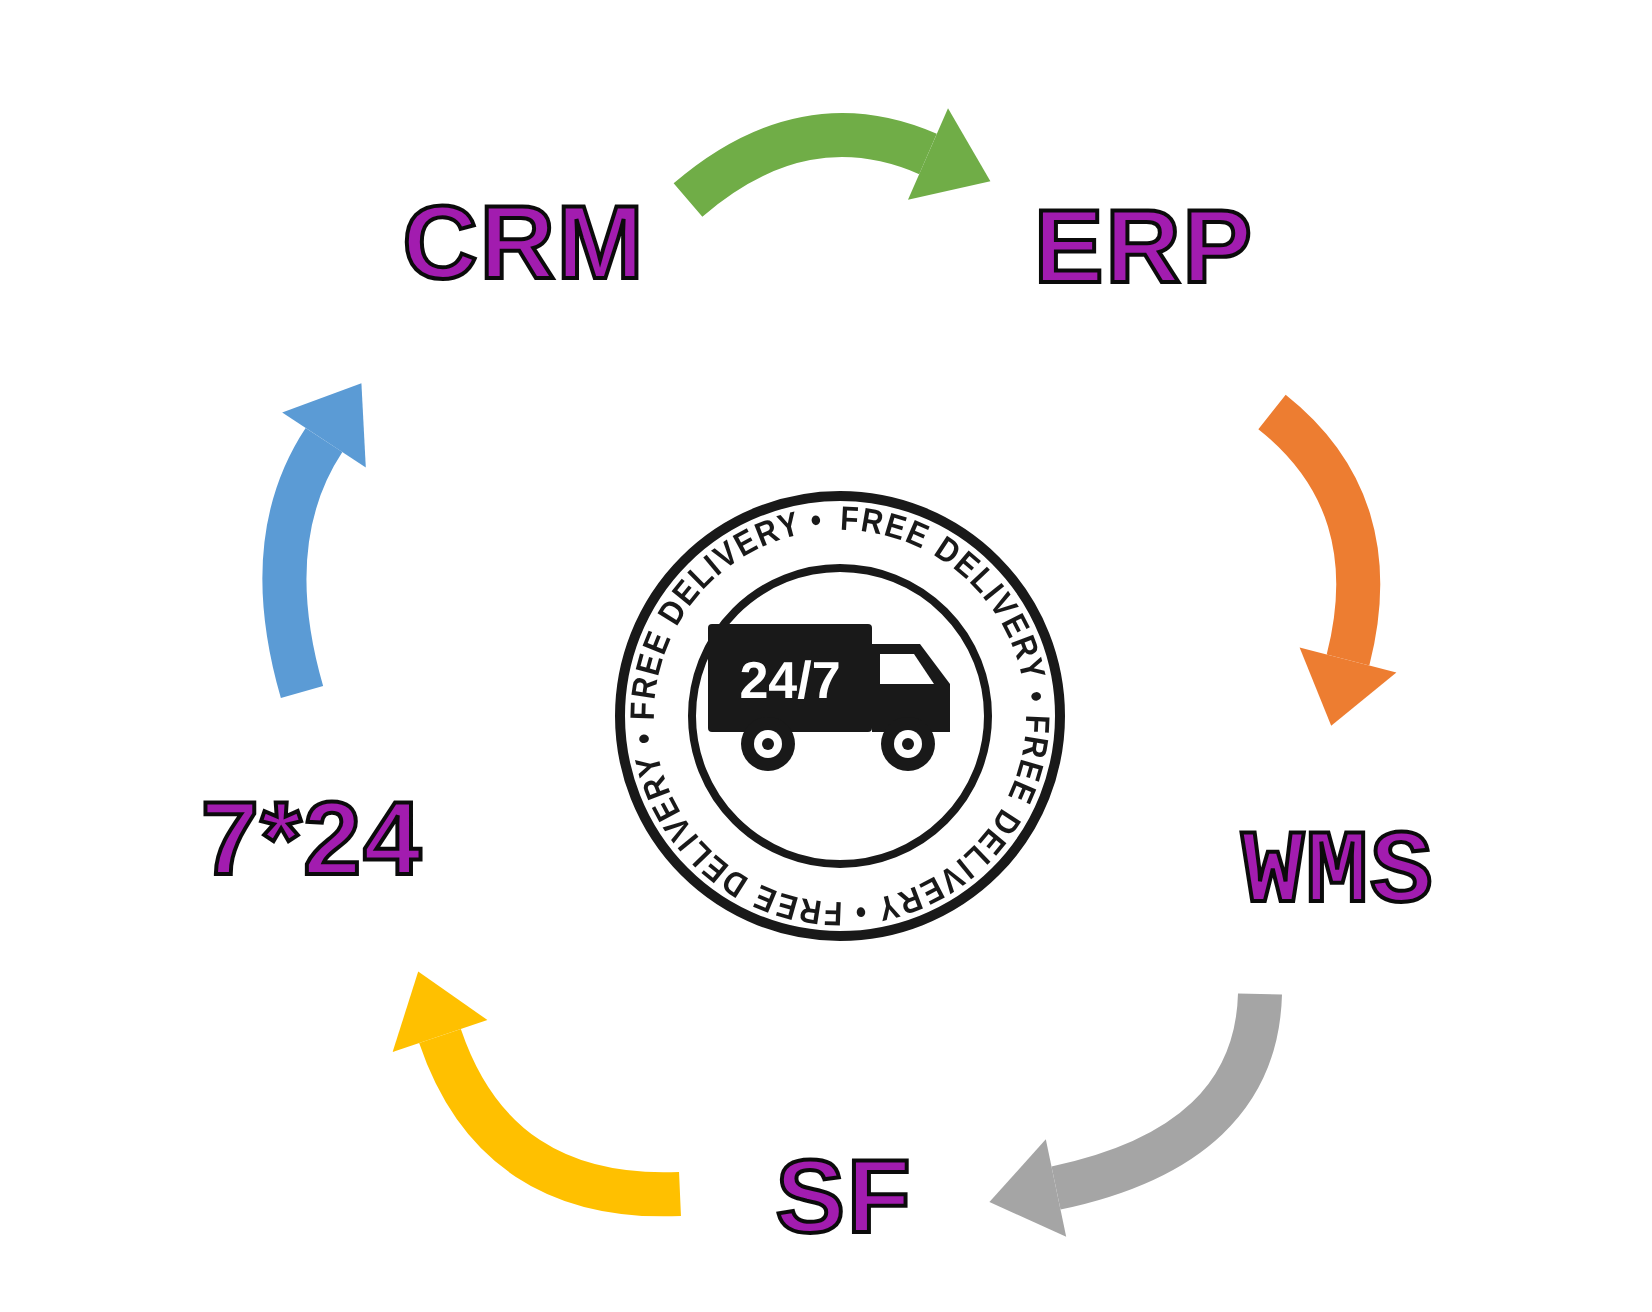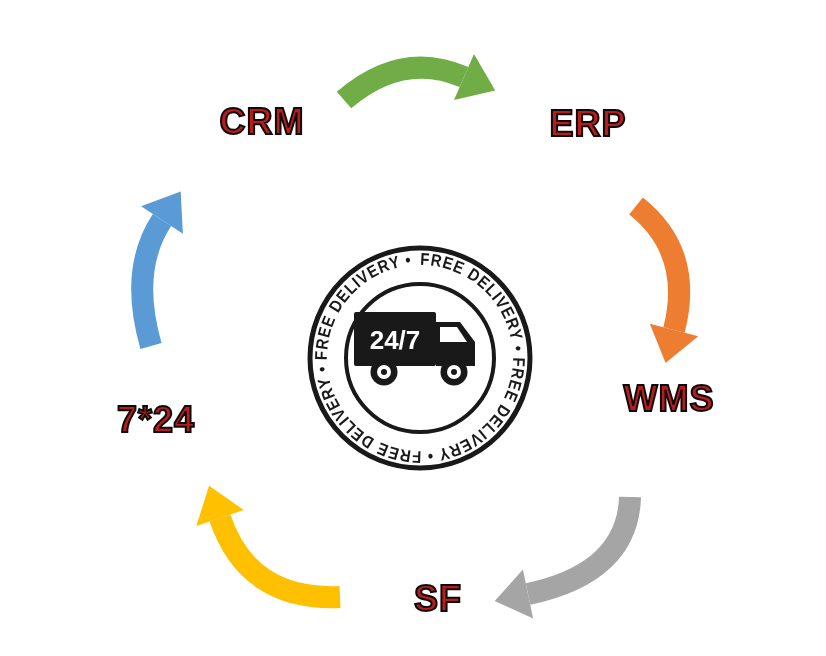--- a/index.html
+++ b/index.html
@@ -9,31 +9,31 @@
     background:#ffffff;
     overflow:hidden;
     font-family:"Liberation Sans", sans-serif;
   }
   .diagram-svg{position:absolute;left:0;top:0;}
   .node-label{
     position:absolute;
     transform:translate(-50%,-50%);
     font-family:"Liberation Sans", sans-serif;
     font-weight:900;
-    font-size:36px;
+    font-size:52px;
     letter-spacing:1px;
-    color:#b91c1c;
+    color:#a21caf;
     -webkit-text-stroke:2px #0b0b0b;
     white-space:nowrap;
     user-select:none;
   }
   .pos-crm{left:262px;top:122px;}
-  .pos-erp{left:588px;top:124px;}
-  .pos-wms{left:669px;top:399px;}
-  .pos-sf{left:438px;top:599px;text-align:center;}
+  .pos-erp{left:572px;top:124px;}
+  .pos-wms{left:669px;top:437px;font-family:Liberation Mono, monospace;}
+  .pos-sf{left:422px;top:599px;text-align:center;}
   .pos-724{left:156px;top:420px;}
   .ring-text{
     font-family:"Liberation Sans", sans-serif;
     font-weight:bold;
     font-size:17px;
     letter-spacing:1px;
   }
   .truck-label-text{
     font-family:"Liberation Sans", sans-serif;
     font-weight:bold;

